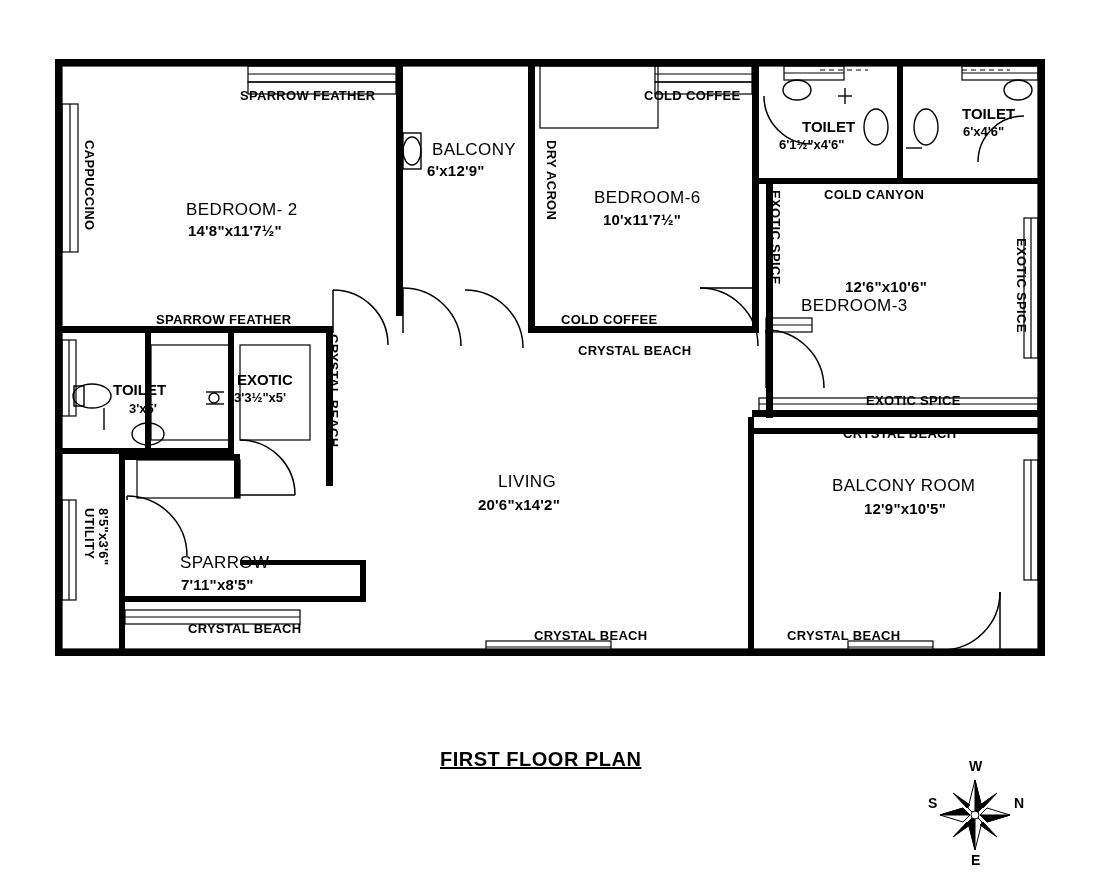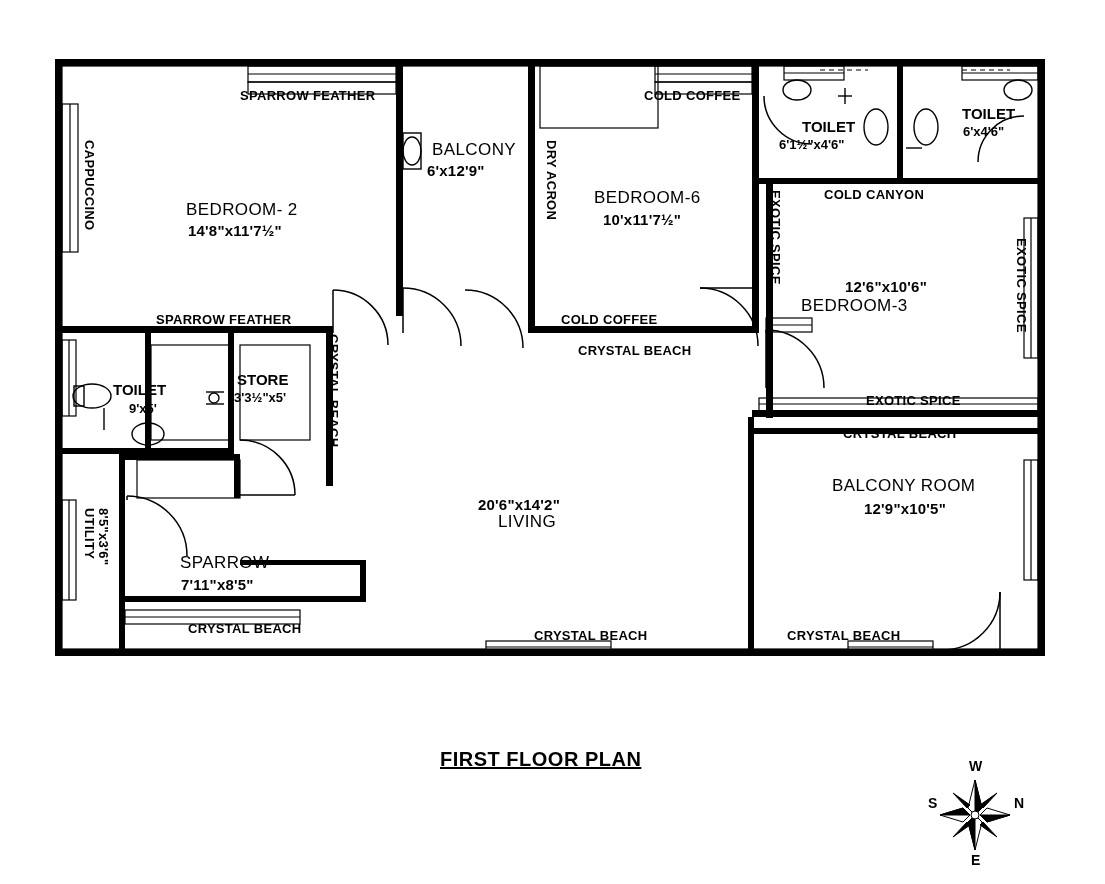--- a/index.html
+++ b/index.html
@@ -196,29 +196,29 @@
 <div class="lbl wall-tag vert" style="left:558px;top:140px;transform:rotate(90deg);">DRY ACRON</div>
 <div class="lbl wall-tag vert" style="left:782px;top:190px;transform:rotate(90deg);">EXOTIC SPICE</div>
 <div class="lbl wall-tag vert" style="left:1028px;top:238px;transform:rotate(90deg);">EXOTIC SPICE</div>
 <div class="lbl wall-tag vert" style="left:340px;top:334px;transform:rotate(90deg);">CRYSTAL BEACH</div>
 
 <div class="lbl wall-tag" style="left:156px;top:313px;">SPARROW FEATHER</div>
 <div class="lbl wall-tag" style="left:561px;top:313px;">COLD COFFEE</div>
 <div class="lbl wall-tag" style="left:578px;top:344px;">CRYSTAL BEACH</div>
 
 <div class="lbl small-name" style="left:113px;top:381px;">TOILET</div>
-<div class="lbl small-dim" style="left:129px;top:402px;">9'x5'</div>
-
-<div class="lbl small-name" style="left:237px;top:371px;">STORE</div>
+<div class="lbl small-dim" style="left:129px;top:402px;">3'x5'</div>
+
+<div class="lbl small-name" style="left:237px;top:371px;">EXOTIC</div>
 <div class="lbl small-dim" style="left:234px;top:391px;">3'3½"x5'</div>
 
 <div class="lbl wall-tag" style="left:866px;top:394px;">EXOTIC SPICE</div>
 <div class="lbl wall-tag" style="left:843px;top:427px;">CRYSTAL BEACH</div>
 
-<div class="lbl room-name" style="left:498px;top:472px;margin-top:40px;">LIVING</div>
+<div class="lbl room-name" style="left:498px;top:472px;">LIVING</div>
 <div class="lbl room-dim" style="left:478px;top:496px;">20'6"x14'2"</div>
 
 <div class="lbl room-name" style="left:832px;top:476px;">BALCONY ROOM</div>
 <div class="lbl room-dim" style="left:864px;top:500px;">12'9"x10'5"</div>
 
 <div class="lbl wall-tag vert" style="left:96px;top:508px;transform:rotate(90deg);">UTILITY</div>
 <div class="lbl wall-tag vert" style="left:110px;top:508px;transform:rotate(90deg);">8'5"x3'6"</div>
 
 <div class="lbl room-name" style="left:180px;top:553px;">SPARROW</div>
 <div class="lbl room-dim" style="left:181px;top:576px;">7'11"x8'5"</div>

